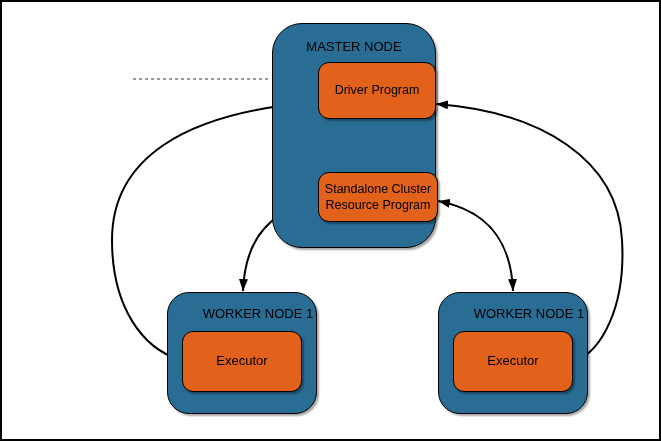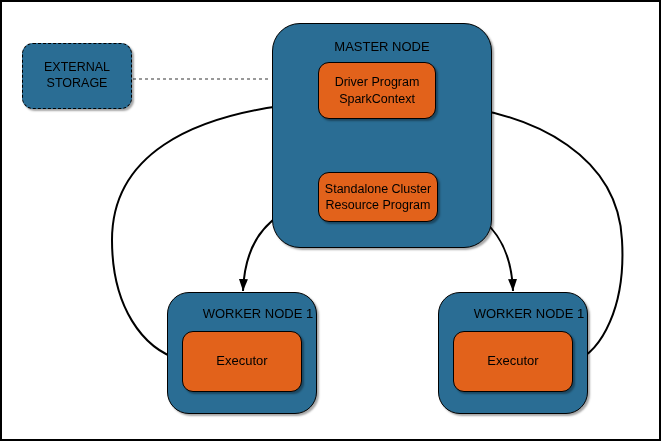--- a/index.html
+++ b/index.html
@@ -54,21 +54,21 @@
     box-sizing: border-box;
     box-shadow: 2px 2px 2px rgba(0,0,0,0.35);
     display: flex;
     align-items: center;
     justify-content: center;
     text-align: center;
     font-size: 12.5px;
     line-height: 1.25;
     padding: 4px 14px;
   }
-  #master-node { left: 270px; top: 21px; width: 220px; height: 225px; }
+  #master-node { left: 270px; top: 21px; width: 164px; height: 225px; border-radius: 30px; }
   #master-node .node-label { margin-top: 15px; }
   #driver-box   { left: 316px; top: 60px;  width: 118px; height: 57px; }
   #rm-box       { left: 316px; top: 170px; width: 120px; height: 50px; }
   #worker-left  { left: 165px; top: 290px; width: 150px; height: 122px; }
   #worker-right { left: 436px; top: 290px; width: 150px; height: 122px; }
   .worker-node .node-label { margin-top: 13px; padding-left: 32px; }
   #executor-left  { left: 180px; top: 329px; width: 120px; height: 61px; font-size: 13px; }
   #executor-right { left: 451px; top: 329px; width: 120px; height: 61px; font-size: 13px; }
   .edge { fill: none; stroke: #000000; stroke-width: 2; }
   .edge-dashed { fill: none; stroke: #999999; stroke-width: 2; stroke-dasharray: 3 3; }
@@ -91,31 +91,27 @@
 
     <path class="edge" d="M 316 100 C 180 110 110 158 110 238 C 110 304 140 347 179 358" marker-start="url(#arrow)" marker-end="url(#arrow)"></path>
 
     <path class="edge" d="M 434 102 C 540 110 616 158 620 238 C 624 304 600 349 572 360" marker-start="url(#arrow)" marker-end="url(#arrow)"></path>
 
     <path class="edge" d="M 316 199 C 270 207 243 236 241 289" marker-start="url(#arrow)" marker-end="url(#arrow)"></path>
 
     <path class="edge" d="M 436 199 C 484 208 509 237 511 289" marker-start="url(#arrow)" marker-end="url(#arrow)"></path>
   </svg>
 
-  <div id="external-storage">
-    <span>EXTERNAL STORAGE</span>
-  </div>
 
   <div id="master-node" class="node big-node">
     <span class="node-label">MASTER NODE</span>
   </div>
 
   <div id="driver-box" class="inner-box">
     <span>Driver Program</span>
-    <span>SparkContext</span>
   </div>
 
   <div id="rm-box" class="inner-box">
     <span>Standalone Cluster</span>
     <span>Resource Program</span>
   </div>
 
   <div id="worker-left" class="node worker-node">
     <span class="node-label">WORKER NODE 1</span>
   </div>

